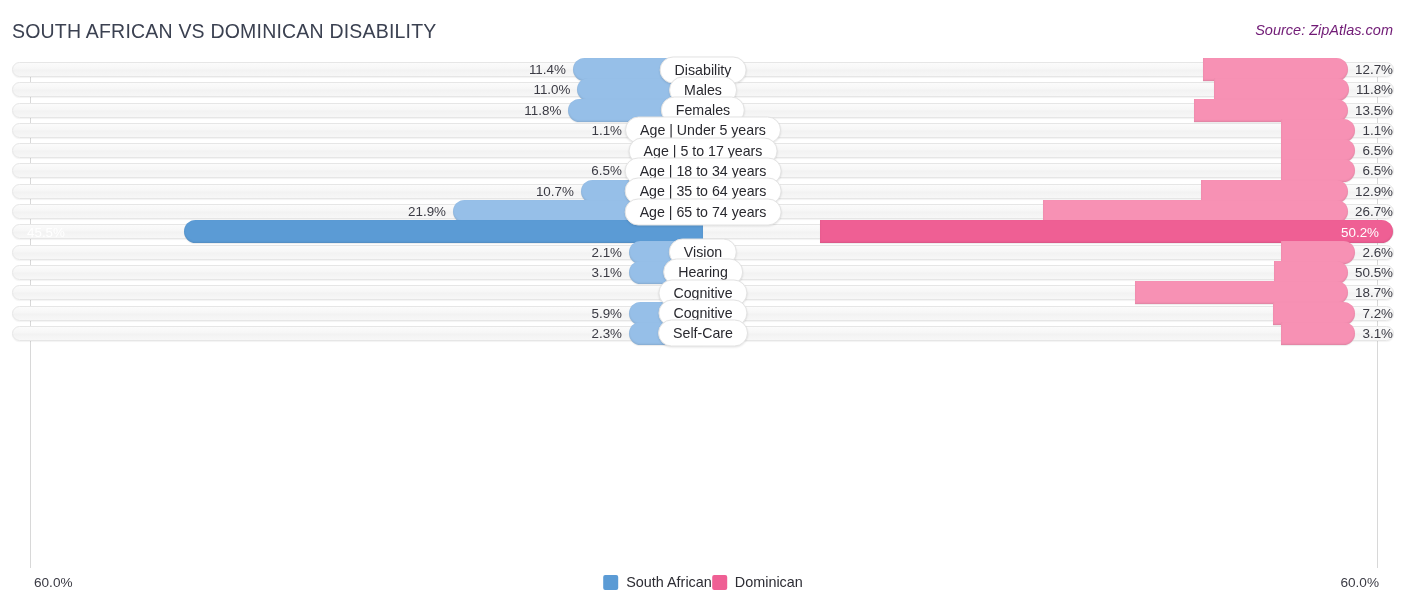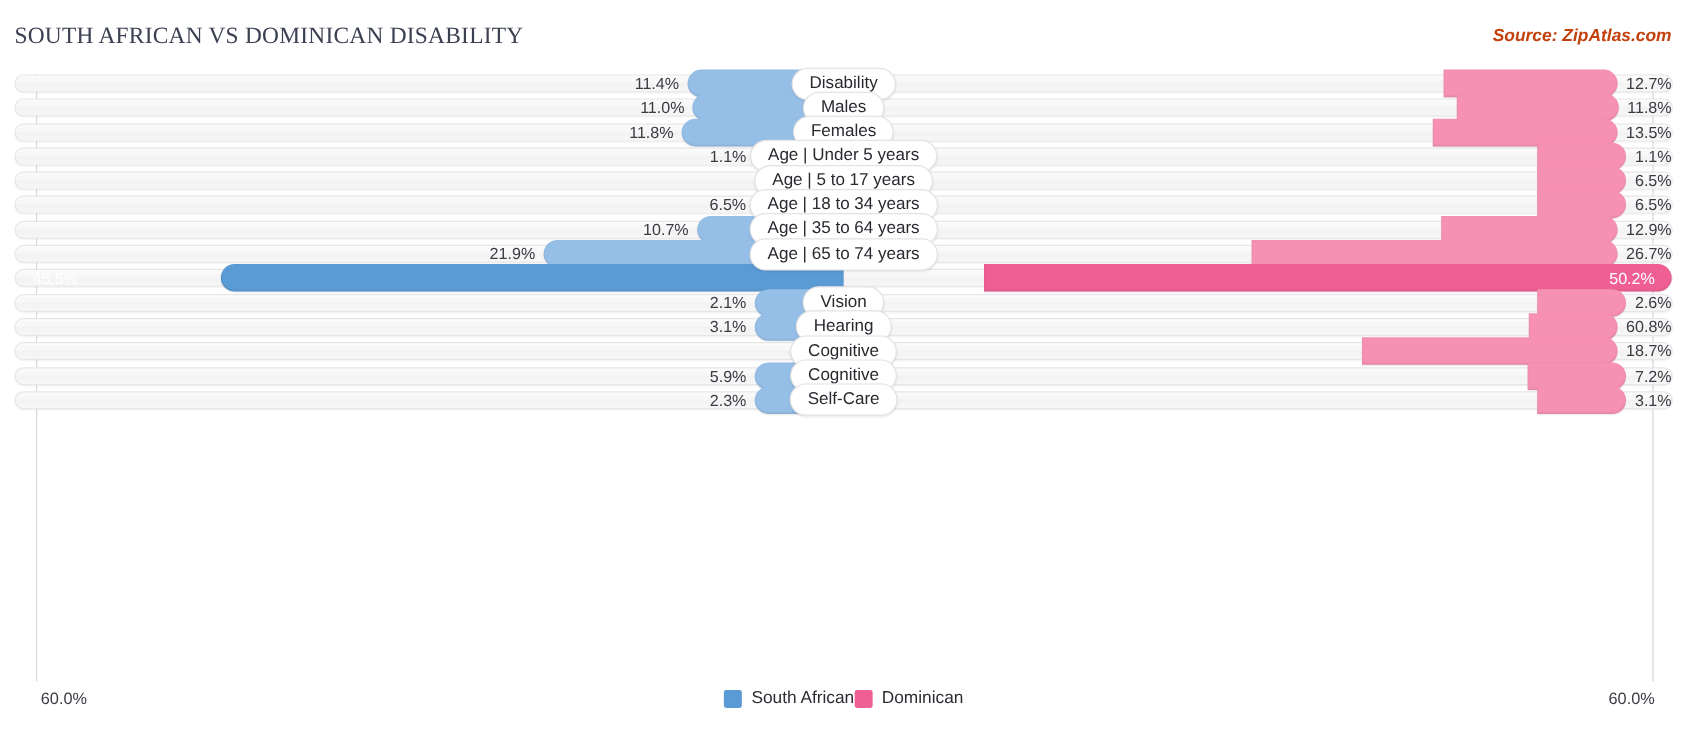--- a/index.html
+++ b/index.html
@@ -22,30 +22,29 @@
   }
   .chart-title {
     position: absolute;
     left: 12px;
     top: 20px;
     font-size: 19.5px;
     font-weight: 400;
     letter-spacing: .2px;
     color: #3b4151;
     white-space: nowrap;
-    font-family: Liberation Serif, serif;
   }
   .source-note {
     position: absolute;
     right: 13px;
     top: 22px;
     font-size: 14.5px;
     font-style: italic;
-    font-weight: bold;
-    color: #c2410c;
+    font-weight: normal;
+    color: #701a75;
     white-space: nowrap;
   }
 
   
   .plot {
     position: relative;
     margin: 0 12px;
     width: 1382px;
     height: 506px;
   }
@@ -317,21 +316,21 @@
         </div>
         <div class="cat-pill">Vision</div>
       </div>
       <div class="row">
         <div class="half half-left">
           <span class="val val-left">3.1%</span>
           <div class="bar bar-left" style="width: 74px;"></div>
         </div>
         <div class="half half-right">
           <div class="bar bar-right" style="width: 74px;"></div>
-          <span class="val val-right">60.8%</span>
+          <span class="val val-right">50.5%</span>
         </div>
         <div class="cat-pill">Hearing</div>
       </div>
       <div class="row">
         <div class="half half-right">
           <div class="bar bar-right" style="width: 213.492px;"></div>
           <span class="val val-right">18.7%</span>
         </div>
         <div class="cat-pill">Cognitive</div>
       </div>

